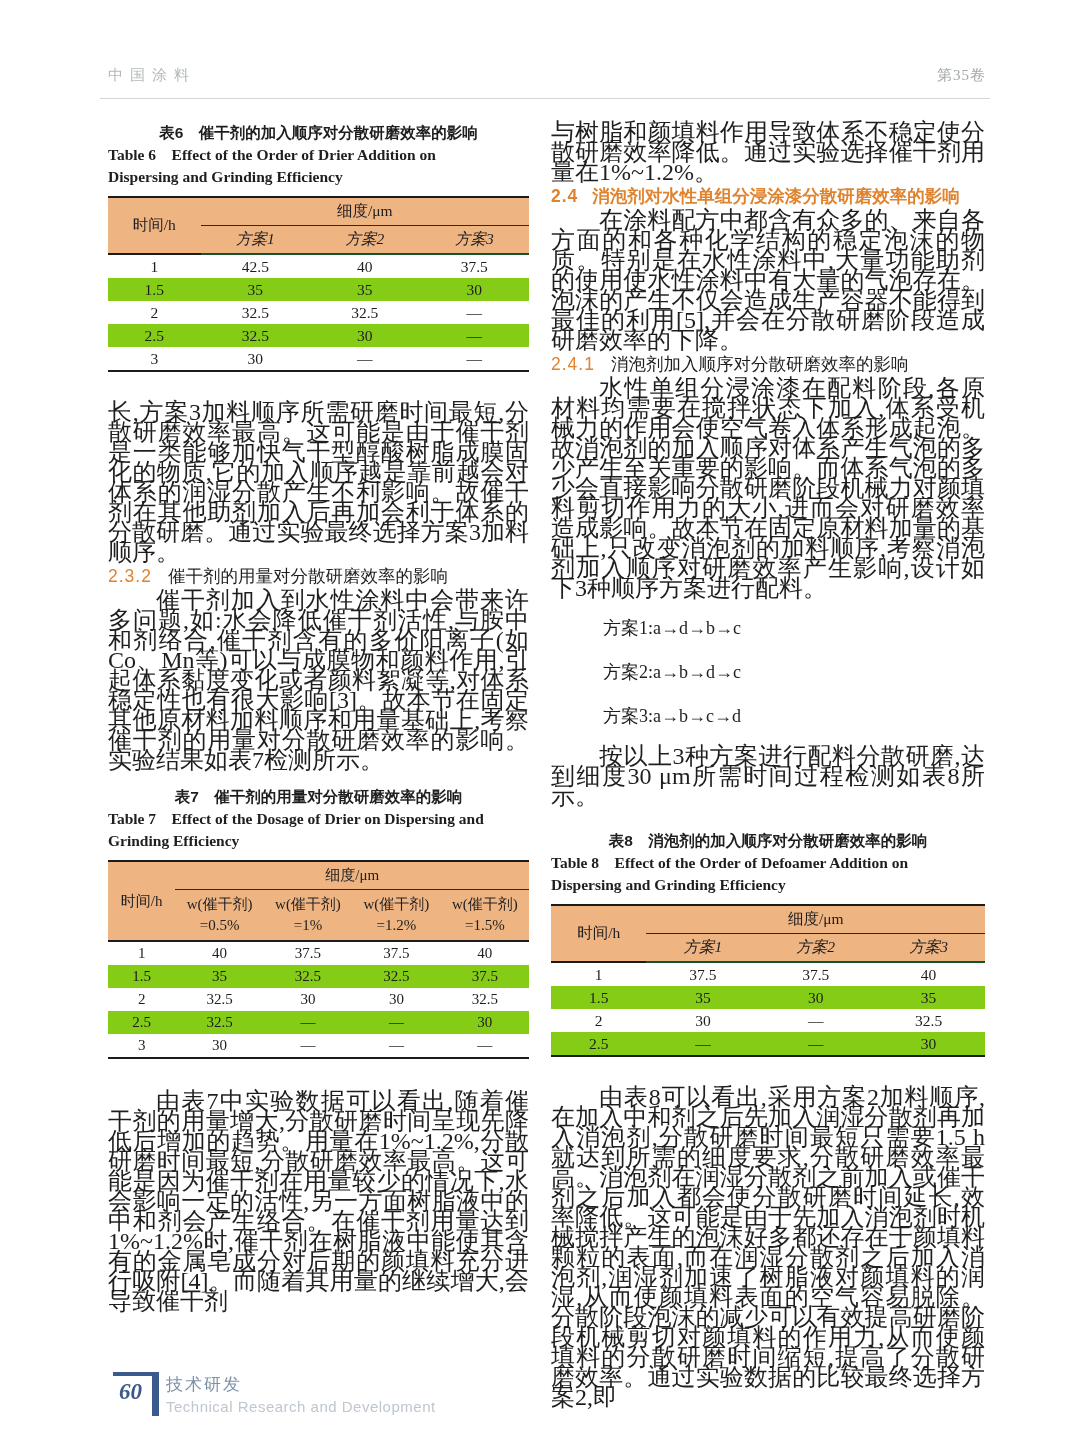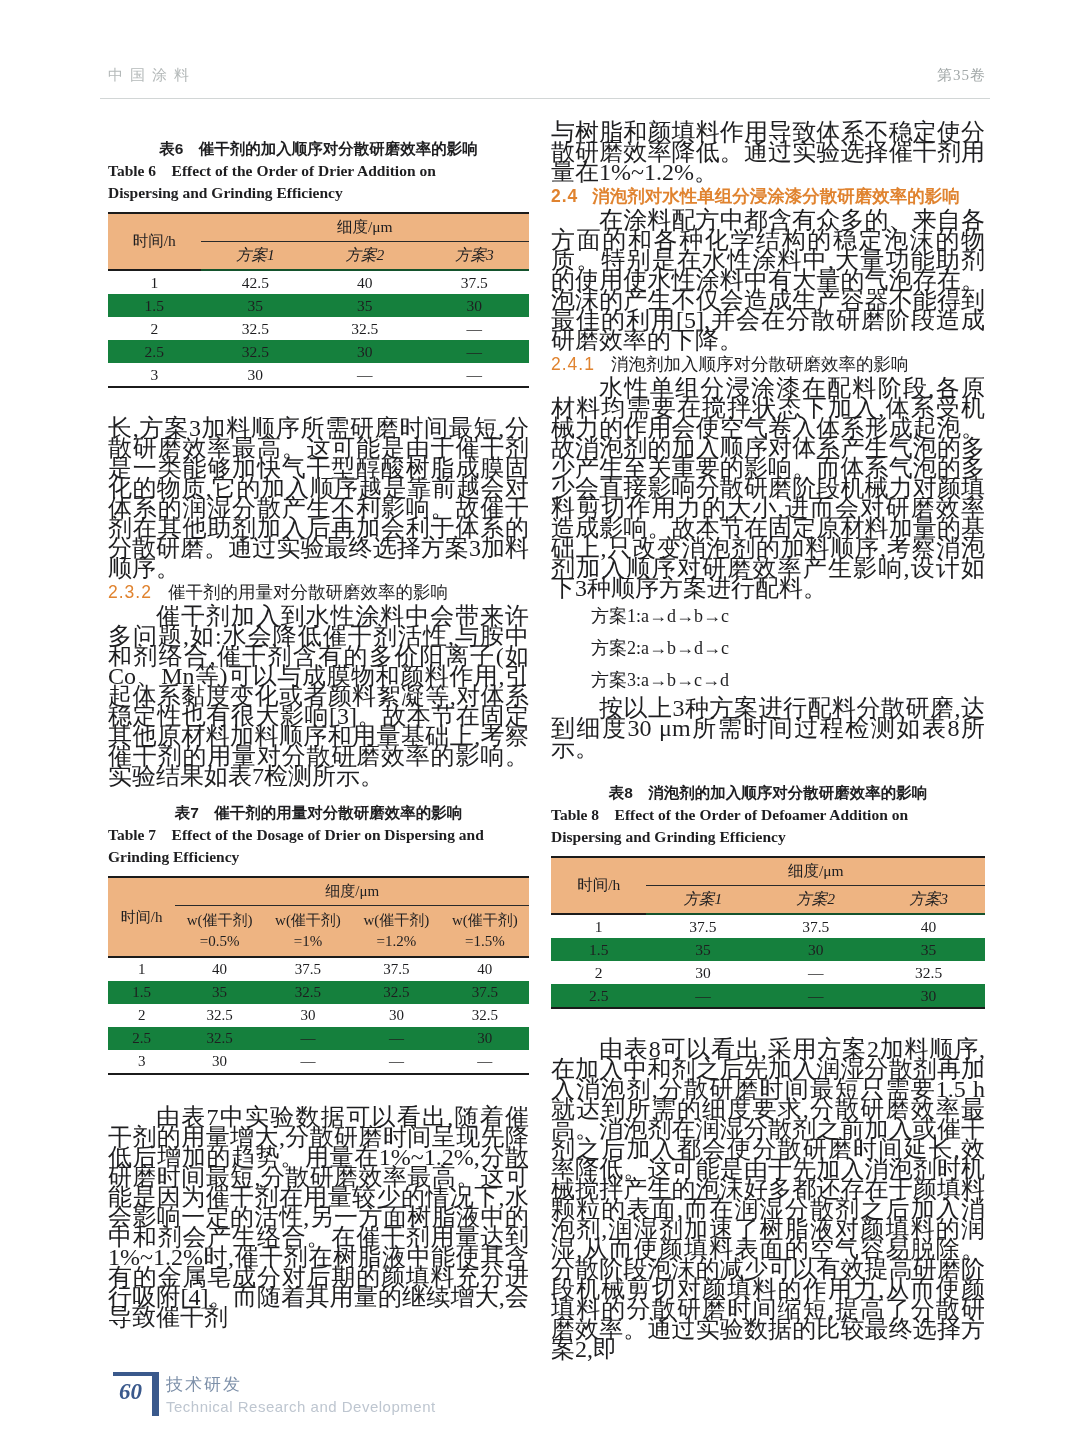--- a/index.html
+++ b/index.html
@@ -21,21 +21,21 @@
   }
   .journal-name { letter-spacing:7px; }
   .volume-label { color:#a2a8a8; letter-spacing:1px; }
   .header-rule {
     position:absolute; left:100px; right:88px; top:98px;
     border-top:1.5px solid #d2d6d6; height:0;
   }
 
   
   .col { position:absolute; top:122px; }
-  .col-left  { left:108px; width:421px;margin-top:16px; }
+  .col-left  { left:108px; width:421px; }
   .col-right { left:551px; width:434px; }
 
   
   .para {
     font-size:24px; line-height:20px;
     text-align:justify; text-justify:inter-ideograph;
     margin:0;
   }
   .indent { text-indent:2em; }
   .para-gap { margin-top:26px; }
@@ -75,27 +75,27 @@
   }
   thead th {
     background:#eeb482; font-weight:normal; padding:0;
   }
   thead tr.hrow1 th { height:27px; }
   thead tr.hrow2 th { height:27px; border-bottom:2px solid #14532d;font-style:italic; }
   thead tr.hrow2w th { height:50px; border-bottom:2px solid #1b1b1b; }
   th.span-head { border-bottom:1.2px solid #2a2a2a; }
   th.time-head { border-bottom:2px solid #1b1b1b; }
   td { height:23px; padding:0; }
-  tr.stripe td { background:#15803d; }
+  tr.stripe td { background:#84cc16; }
   .w-line { display:block; line-height:21px; }
   .w-col .w-line:first-child { font-style:normal; }
 
   
   .scheme-line {
-    font-size:18px; line-height:28px; margin:4px; padding-left:2em;
+    font-size:18px; line-height:28px; margin:16px; padding-left:2em;
   }
 
   
   .page-footer {
     position:absolute; left:113px; top:1372px;
     display:flex; align-items:flex-start;
   }
   .num-box {
     border-top:4px solid #3a598c;
     padding:2px 10px 0 6px;

